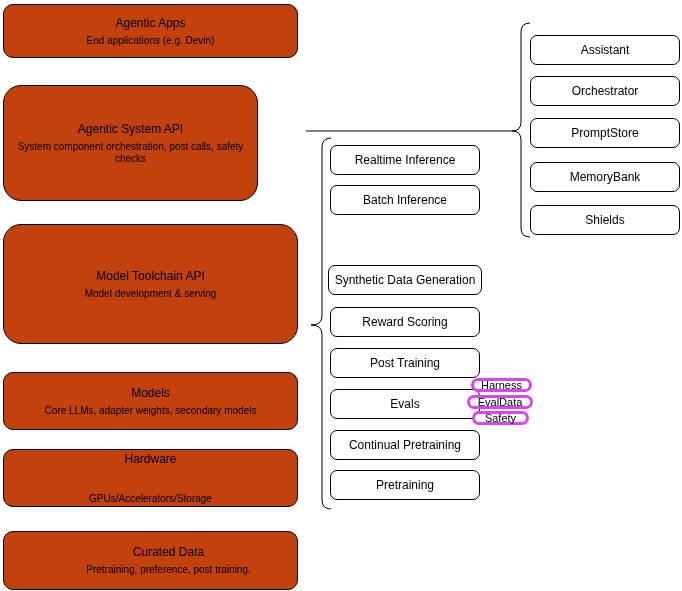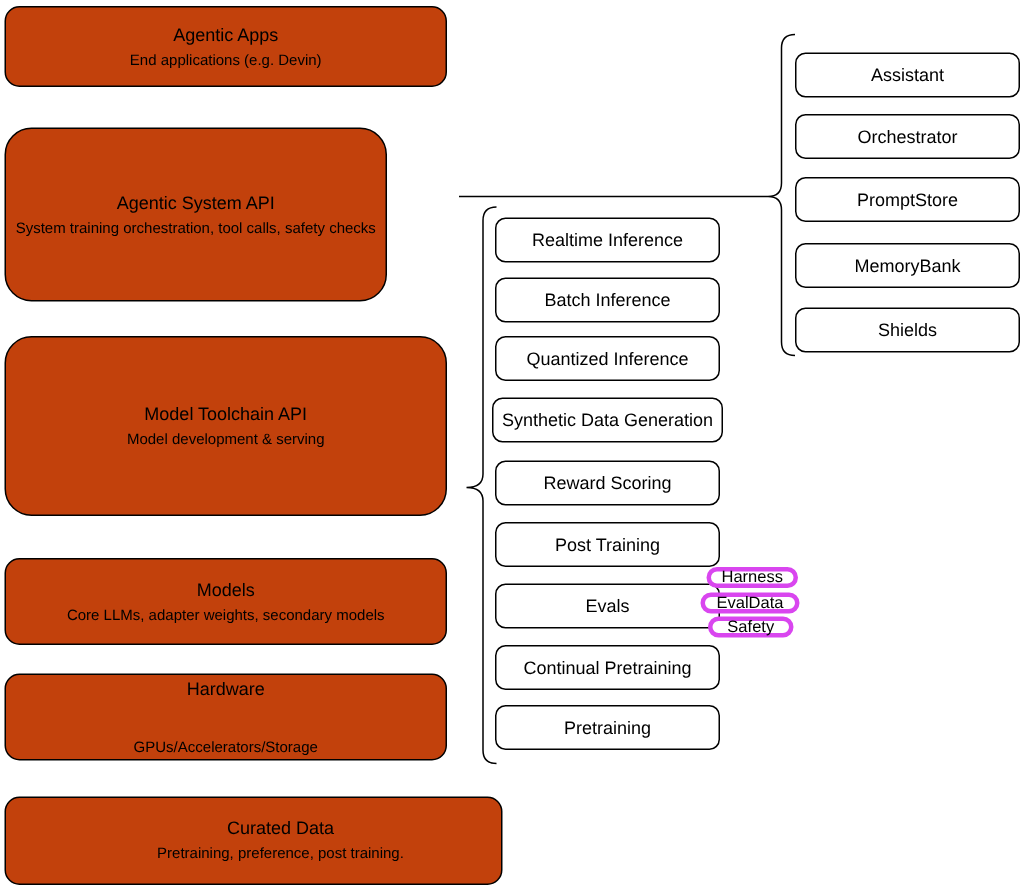--- a/index.html
+++ b/index.html
@@ -73,46 +73,45 @@
     <path d="M331,138 Q322,138 322,147 L322,316 Q322,325 311,325 Q322,325 322,334 L322,500 Q322,509 331,509"></path>
   </svg>
 
   <div class="node" style="left:3px; top:4px; width:295px; height:54px; border-radius:10px;">
     <div class="title">Agentic Apps</div>
     <div class="subtitle">End applications (e.g. Devin)</div>
   </div>
 
   <div class="node" style="left:3px; top:85px; width:255px; height:116px; border-radius:18px;">
     <div class="title">Agentic System API</div>
-    <div class="subtitle">System training orchestration, tool calls, safety checks</div>
+    <div class="subtitle">System component orchestration, post calls, safety checks</div>
   </div>
 
   <div class="node" style="left:3px; top:224px; width:295px; height:120px; border-radius:18px;">
     <div class="title">Model Toolchain API</div>
     <div class="subtitle">Model development &amp; serving</div>
   </div>
 
   <div class="node" style="left:3px; top:372px; width:295px; height:58px; border-radius:10px;">
     <div class="title">Models</div>
     <div class="subtitle">Core LLMs, adapter weights, secondary models</div>
   </div>
 
   <div class="node" style="left:3px; top:449px; width:295px; height:58px; border-radius:10px;gap:22px;">
     <div class="title">Hardware</div>
     <div class="subtitle">GPUs/Accelerators/Storage</div>
   </div>
 
-  <div class="node" style="left:3px; top:531px; width:332px; height:59px; border-radius:10px;padding-left:36px;">
+  <div class="node" style="left:3px; top:531px; width:295px; height:59px; border-radius:10px;padding-left:36px;">
     <div class="title">Curated Data</div>
     <div class="subtitle">Pretraining, preference, post training.</div>
   </div>
 
   <div class="stack-node mid" style="top:145px;">Realtime Inference</div>
   <div class="stack-node mid" style="top:185px;">Batch Inference</div>
-  <div class="stack-node mid" style="top:224px;">Quantized Inference</div>
   <div class="stack-node mid" style="top:265px; left:328px; width:154px;">Synthetic Data Generation</div>
   <div class="stack-node mid" style="top:307px;">Reward Scoring</div>
   <div class="stack-node mid" style="top:348px;">Post Training</div>
   <div class="stack-node mid" style="top:389px;">Evals</div>
   <div class="stack-node mid" style="top:430px;">Continual Pretraining</div>
   <div class="stack-node mid" style="top:470px;">Pretraining</div>
 
   <div class="pill" style="left:471px; top:378px; width:61px;">Harness</div>
   <div class="pill" style="left:467px; top:395px; width:66px;">EvalData</div>
   <div class="pill" style="left:472px; top:411px; width:57px;">Safety</div>

